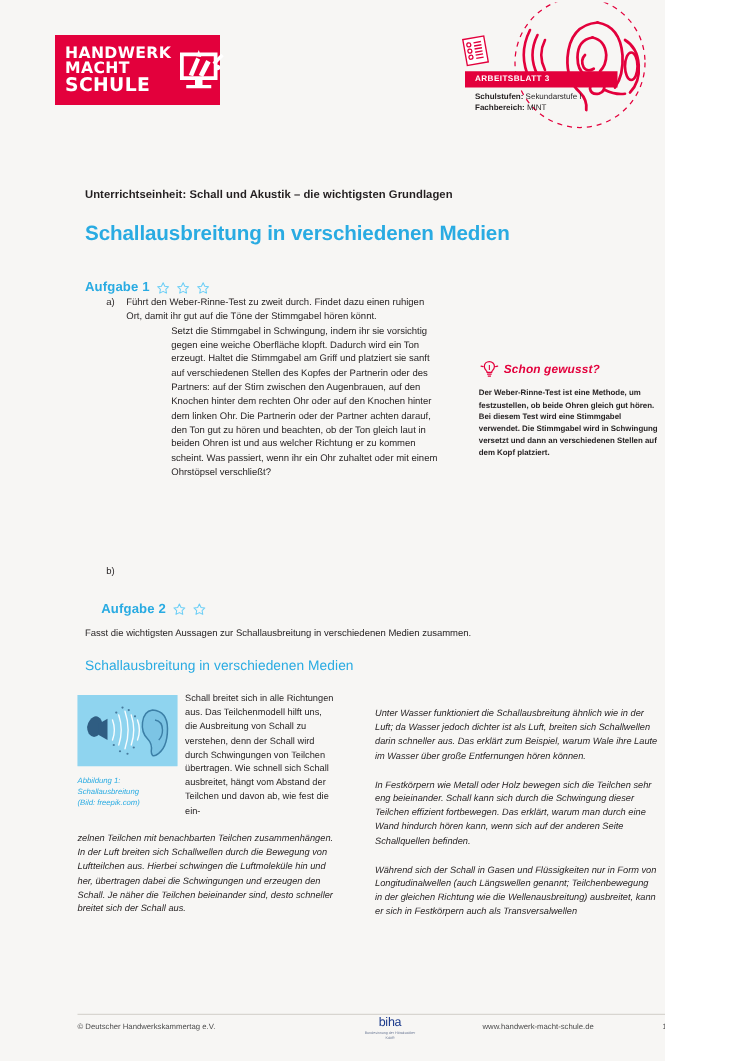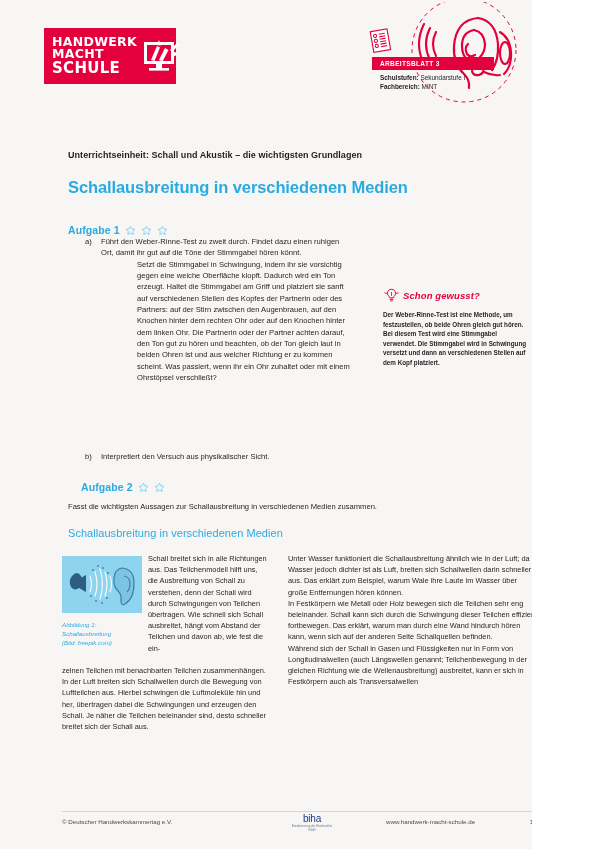--- a/index.html
+++ b/index.html
@@ -257,31 +257,31 @@
   }
   .col-left-wide {
     position: absolute;
     left: 62px;
     top: 665px;
     width: 207px;
     font-size: 7.4px;
     line-height: 11.2px;
     color: #231f20;
   }
-  .col-left-wide p { margin: 0; }
+  .col-left-wide p { margin: 0; font-style: italic; }
   .col-right {
     position: absolute;
     left: 288px;
     top: 553px;
     width: 250px;
     font-size: 7.4px;
     line-height: 11.2px;
     color: #231f20;
   }
-  .col-right p { margin: 0; }
+  .col-right p { margin: 12px; font-style: italic; }
 
   
   .footer-rule {
     position: absolute;
     left: 62px;
     top: 811px;
     width: 476px;
     height: 1px;
     background: #d8d5d0;
   }
@@ -422,21 +422,20 @@
     </span>
   </div>
 
   <div class="t1a-marker">a)</div>
   <div class="t1a-body">
     <p>Führt den Weber-Rinne-Test zu zweit durch. Findet dazu einen ruhigen Ort, damit ihr gut auf die Töne der Stimmgabel hören könnt.</p>
     <p>Setzt die Stimmgabel in Schwingung, indem ihr sie vorsichtig gegen eine weiche Oberfläche klopft. Dadurch wird ein Ton erzeugt. Haltet die Stimmgabel am Griff und platziert sie sanft auf verschiedenen Stellen des Kopfes der Partnerin oder des Partners: auf der Stirn zwischen den Augenbrauen, auf den Knochen hinter dem rechten Ohr oder auf den Knochen hinter dem linken Ohr. Die Partnerin oder der Partner achten darauf, den Ton gut zu hören und beachten, ob der Ton gleich laut in beiden Ohren ist und aus welcher Richtung er zu kommen scheint. Was passiert, wenn ihr ein Ohr zuhaltet oder mit einem Ohrstöpsel verschließt?</p>
   </div>
 
   <div class="t1b-marker">b)</div>
-  <div class="t1b-body">Interpretiert den Versuch aus physikalischer Sicht.</div>
 
   <div class="know-rule"></div>
   <div class="know-box">
     <div class="know-head">
       <svg class="bulb" viewBox="0 0 24 24">
         <path d="M12 3.2c-3.3 0-5.7 2.5-5.7 5.5 0 2.2 1.3 3.6 2.2 4.7.6.7.9 1.2.9 1.9h5.2c0-.7.3-1.2.9-1.9.9-1.1 2.2-2.5 2.2-4.7 0-3-2.4-5.5-5.7-5.5z" fill="none" stroke="#e3003c" stroke-width="1.4"></path>
         <line x1="9.4" y1="17.4" x2="14.6" y2="17.4" stroke="#e3003c" stroke-width="1.4"></line>
         <line x1="10.2" y1="19.6" x2="13.8" y2="19.6" stroke="#e3003c" stroke-width="1.4"></line>
         <line x1="12" y1="7" x2="12" y2="12.6" stroke="#e3003c" stroke-width="1.2"></line>
         <line x1="2.6" y1="8.4" x2="5" y2="8.9" stroke="#e3003c" stroke-width="1.3" stroke-linecap="round"></line>

